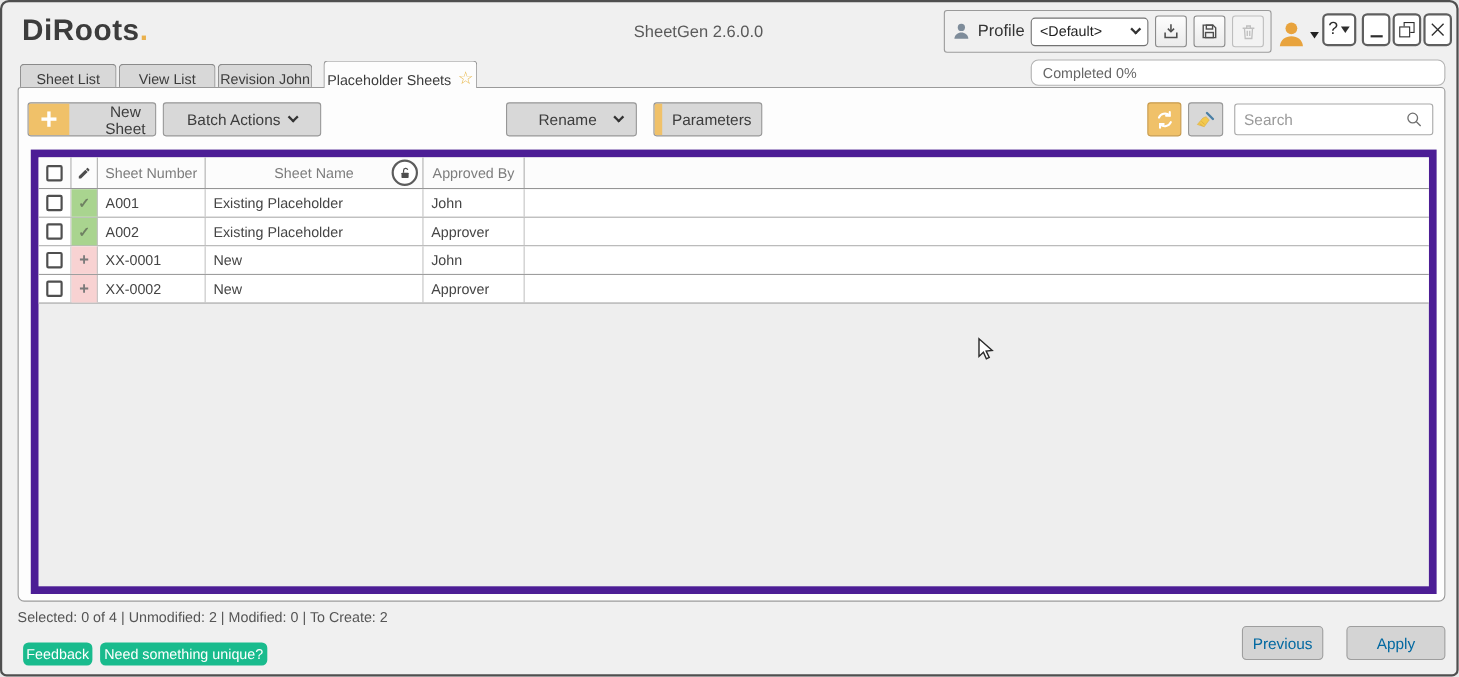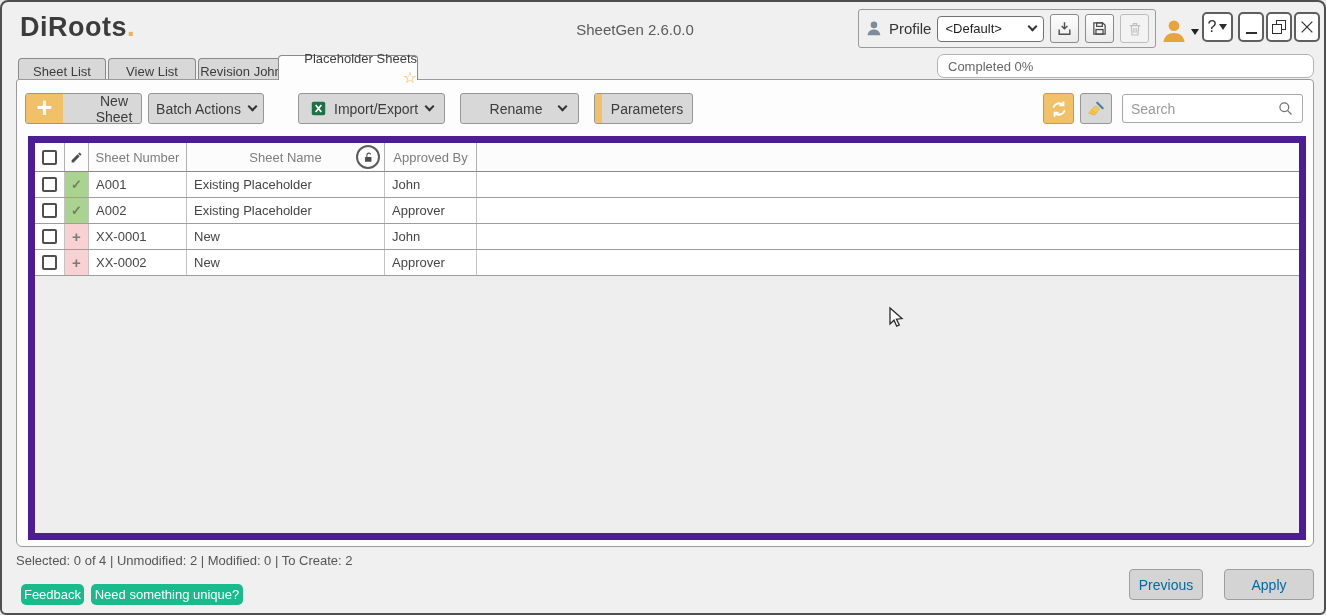--- a/index.html
+++ b/index.html
@@ -34,37 +34,37 @@
   .restore-glyph { position:relative; width:14px; height:14px; }
   .restore-glyph .r1 { position:absolute; right:0; top:0; width:10px; height:10px; border:1.6px solid #2e2e2e; background:#fff; }
   .restore-glyph .r2 { position:absolute; left:0; bottom:0; width:10px; height:10px; border:1.6px solid #2e2e2e; background:#fff; }
 
   
   .tab { position:absolute; top:56px; height:21px; background:#d8d8d8; border:1px solid #8a8a8a; border-bottom:none;
          border-radius:4px 4px 0 0; display:flex; align-items:flex-end; justify-content:center; font-size:13px; color:#3c3c3c; z-index:1; }
   .tab1 { left:16px; width:88px; }
   .tab2 { left:106px; width:88px; }
   .tab3 { left:196px; width:86px; }
-  .tab-active { left:276px; width:140px; top:53px; height:25px; background:#fdfdfd; z-index:3; gap:6px;flex-direction:column; }
+  .tab-active { left:292px; width:140px; top:53px; height:25px; background:#fdfdfd; z-index:3; gap:6px; }
   .star { color:#e8b84b; font-size:16px; line-height:1; margin-top:-2px; }
   .progress { position:absolute; left:935px; top:52px; width:377px; height:24px; background:#fff; border:1px solid #b2b2b2;
               border-radius:7px; display:flex; align-items:center; padding-left:10px; font-size:13px; color:#666; z-index:3; }
 
   
   .panel { position:absolute; left:14px; top:77px; width:1298px; height:468px; background:#fdfdfd;
            border:1px solid #9a9a9a; border-radius:3px 4px 6px 6px; z-index:2; }
 
   
   .tb-btn { position:absolute; top:13px; height:31px; background:#d8d8d8; border:1px solid #979797; border-radius:3px;
             display:flex; align-items:center; font-size:14px; color:#3c3c3c; }
   .btn-new { left:8px; width:117px; padding:0; overflow:hidden; }
   .plus-block { width:37px; height:100%; background:#f0c169; color:#fff; font-size:27px; font-weight:bold;
                 display:flex; align-items:center; justify-content:center; }
   .btn-new .lbl { flex:1; text-align:center;padding-left:24px; }
-  .btn-batch { left:131px; width:116px; justify-content:center; gap:8px; }
+  .btn-batch { left:131px; width:144px; justify-content:center; gap:8px; }
   .btn-import { left:281px; width:147px; padding:0 11px; gap:7px; }
   .btn-import .chev { margin-left:auto; }
   .btn-rename { left:443px; width:119px; padding:0 12px; }
   .btn-rename .lbl { flex:1; text-align:center; }
   .btn-params { left:577px; width:99px; padding:0; overflow:hidden; }
   .param-strip { width:7px; height:100%; background:#f0c169; }
   .btn-params .lbl { flex:1; text-align:center; }
   .btn-refresh { left:1026px; width:31px; background:#f0c169; border-color:#c79b4e; justify-content:center; }
   .btn-broom { left:1063px; width:32px; justify-content:center; }
   .search-box { position:absolute; left:1105px; top:14px; width:181px; height:29px; background:#fff; border:1px solid #a8a8a8;
@@ -191,28 +191,20 @@
     <div class="tb-btn btn-new">
       <span class="plus-block">+</span>
       <span class="lbl">New Sheet</span>
     </div>
 
     <div class="tb-btn btn-batch">
       <span>Batch Actions</span>
       <span class="chev"></span>
     </div>
 
-    <div class="tb-btn btn-import">
-      <svg width="17" height="17" viewBox="0 0 24 24">
-          <rect x="2.5" y="2.5" width="19" height="19" rx="2.5" fill="#1e7145"></rect>
-          <path d="M8 7l8 10M16 7L8 17" stroke="#fff" stroke-width="2.4"></path>
-        </svg>
-      <span>Import/Export</span>
-      <span class="chev"></span>
-    </div>
 
     <div class="tb-btn btn-rename">
       <span class="lbl">Rename</span>
       <span class="chev"></span>
     </div>
 
     <div class="tb-btn btn-params">
       <span class="param-strip"></span>
       <span class="lbl">Parameters</span>
     </div>

